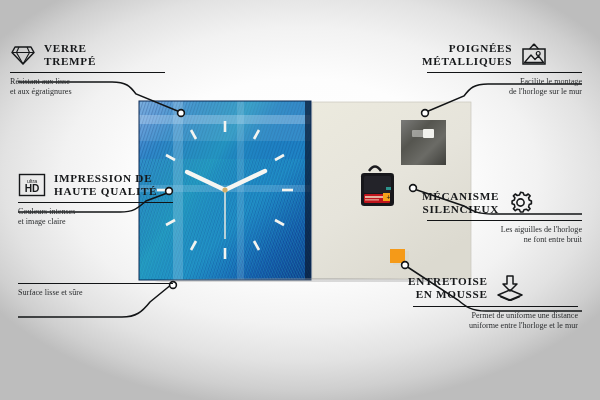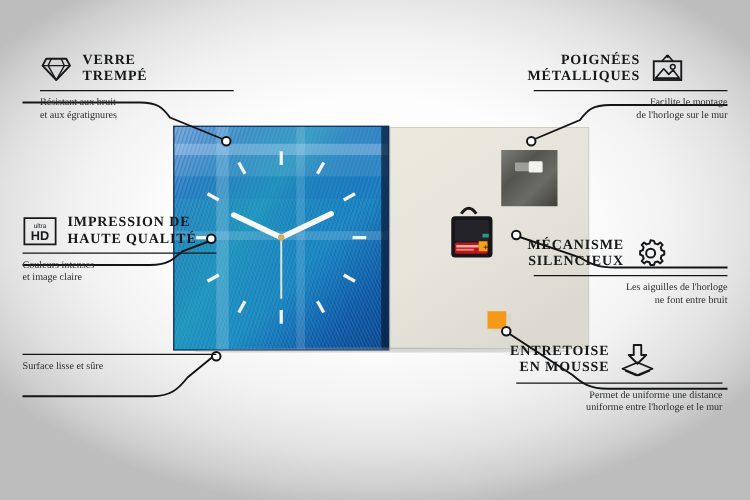--- a/index.html
+++ b/index.html
@@ -151,35 +151,35 @@
     <g fill="#ffffff" stroke="#121416" stroke-width="1.6">
       <circle cx="181" cy="113" r="3.4"></circle>
       <circle cx="169" cy="191" r="3.4"></circle>
       <circle cx="173" cy="285" r="3.4"></circle>
       <circle cx="425" cy="113" r="3.4"></circle>
       <circle cx="413" cy="188" r="3.4"></circle>
       <circle cx="405" cy="265" r="3.4"></circle>
     </g>
   </svg>
 
-  <div class="feat left" style="left:32px;top:42px;width:160px;">
+  <div class="feat left" style="left:10px;top:42px;width:160px;">
     <div class="hdr">
       <span class="icon">
         <svg width="26" height="22" viewBox="0 0 26 22">
           <path d="M5 3 H21 L24 8.5 L13 20 L2 8.5 Z" fill="none" stroke="#16181a" stroke-width="1.5" stroke-linejoin="round"></path>
           <path d="M2 8.5 H24 M9 3 L6.5 8.5 L13 20 M17 3 L19.5 8.5 L13 20" fill="none" stroke="#16181a" stroke-width="1.1"></path>
         </svg>
       </span>
       <span>
         <div class="ftitle">VERRE</div>
         <div class="ftitle">TREMPÉ</div>
       </span>
     </div>
     <div class="rule" style="width:155px;margin-top:5px;"></div>
-    <div class="fsub" style="margin-top:4px;">Résistant aux bruit</div>
+    <div class="fsub" style="margin-top:4px;">Résistant aux lisse</div>
     <div class="fsub">et aux égratignures</div>
   </div>
 
   <div class="feat left" style="left:18px;top:172px;width:160px;">
     <div class="hdr">
       <span class="icon">
         <svg width="28" height="24" viewBox="0 0 28 24">
           <rect x="1.5" y="1.5" width="25" height="21" fill="none" stroke="#16181a" stroke-width="1.4"></rect>
           <text x="14" y="9.6" font-size="5.2" font-family="Liberation Sans, sans-serif" fill="#16181a" text-anchor="middle">ultra</text>
           <text x="14" y="19" font-size="10.2" font-weight="bold" font-family="Liberation Sans, sans-serif" fill="#16181a" text-anchor="middle">HD</text>

